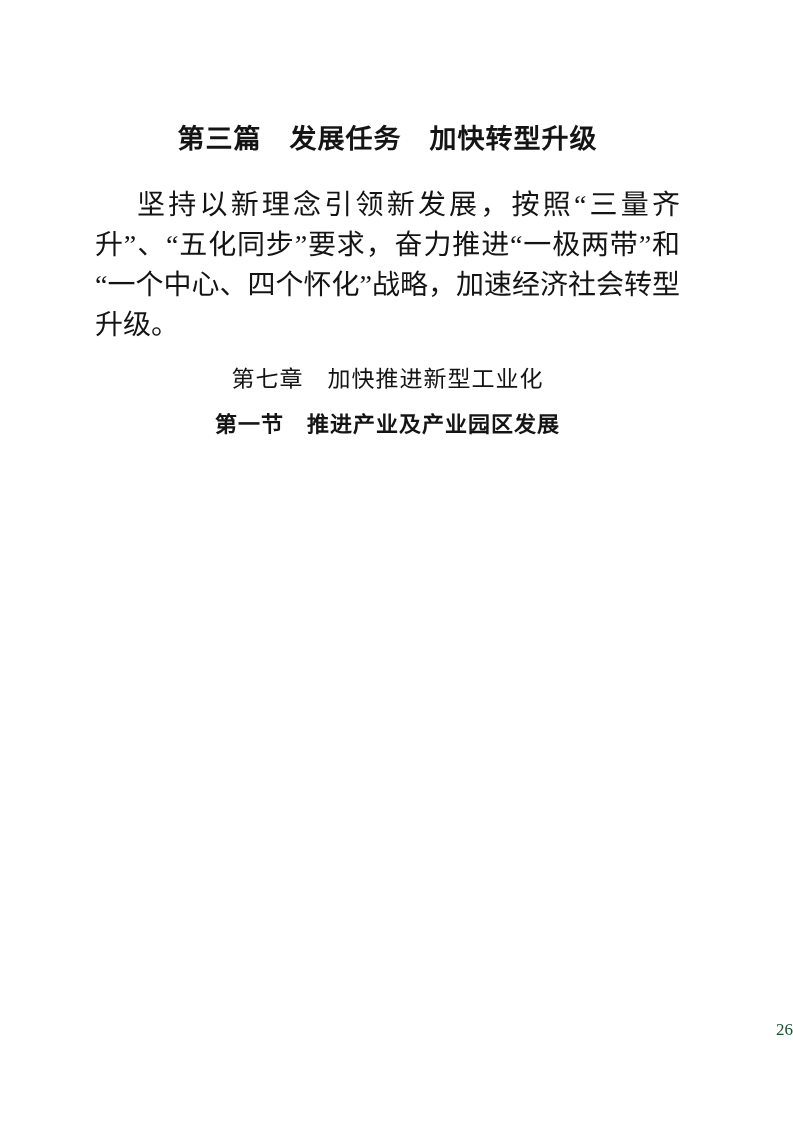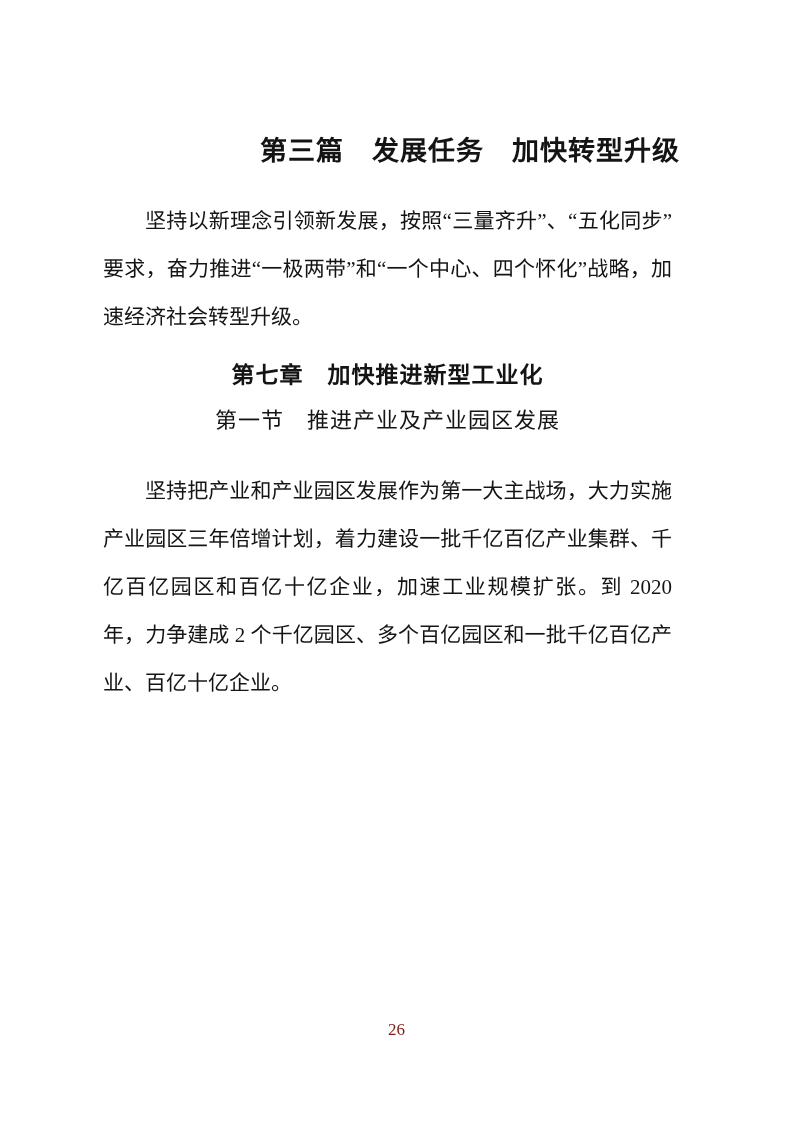--- a/index.html
+++ b/index.html
@@ -13,81 +13,80 @@
     height: 1122px;
     margin: 0 auto;
     background: #ffffff;
     box-sizing: border-box;
     padding: 115px 113px 0 95px;
     overflow: hidden;
     font-family: "Liberation Serif", "DejaVu Serif", serif;
     color: #141414;
   }
   .part-title {
-    margin: 16px 0 26px 0;
+    margin: 4px 0 26px 0;
     font-size: 27px;
     line-height: 40px;
     font-weight: bold;
-    text-align: right;
+    text-align: center;
     letter-spacing: 1px;
     white-space: nowrap;
   }
   .chapter-title {
     margin: 17px 0 0 0;
     font-size: 23px;
     line-height: 34px;
-    font-weight: bold;
+    font-weight: normal;
     text-align: center;
     font-family: "Liberation Sans", "DejaVu Sans", sans-serif;
     letter-spacing: 1px;
   }
   .section-title {
     margin: 12px 0 0 0;
     font-size: 22px;
     line-height: 34px;
-    font-weight: normal;
+    font-weight: bold;
     text-align: center;
     letter-spacing: 1px;
   }
   .body-para {
-    margin: 8px;
-    font-size: 21px;
-    line-height: 48px;
+    margin: 0;
+    font-size: 28px;
+    line-height: 40px;
     text-align: justify;
     text-justify: inter-ideograph;
     text-indent: 42px;
   }
   .body-para.first-after-heading {
     margin-top: 29px;
   }
   .body-para strong {
     font-weight: bold;
   }
   .page-number {
     position: absolute;
     left: 0;
     right: 0;
     top: 1020px;
-    text-align: center;
+    text-align: right;
     font-size: 17px;
-    color: #7f1d1d;
+    color: #14532d;
   }
 </style>
 </head>
 <body>
 
 <div class="page">
 
   <h1 class="part-title">第三篇　发展任务　加快转型升级</h1>
 
   <p class="body-para">坚持以新理念引领新发展，按照“三量齐升”、“五化同步”要求，奋力推进“一极两带”和“一个中心、四个怀化”战略，加速经济社会转型升级。</p>
 
   <h2 class="chapter-title">第七章　加快推进新型工业化</h2>
 
   <h3 class="section-title">第一节　推进产业及产业园区发展</h3>
 
-  <p class="body-para first-after-heading">坚持把产业和产业园区发展作为第一大主战场，大力实施产业园区三年倍增计划，着力建设一批千亿百亿产业集群、千亿百亿园区和百亿十亿企业，加速工业规模扩张。到 2020 年，力争建成 2 个千亿园区、多个百亿园区和一批千亿百亿产业、百亿十亿企业。</p>
 
 
 
   <div class="page-number">26</div>
 
 </div>
 
 </body></html>

